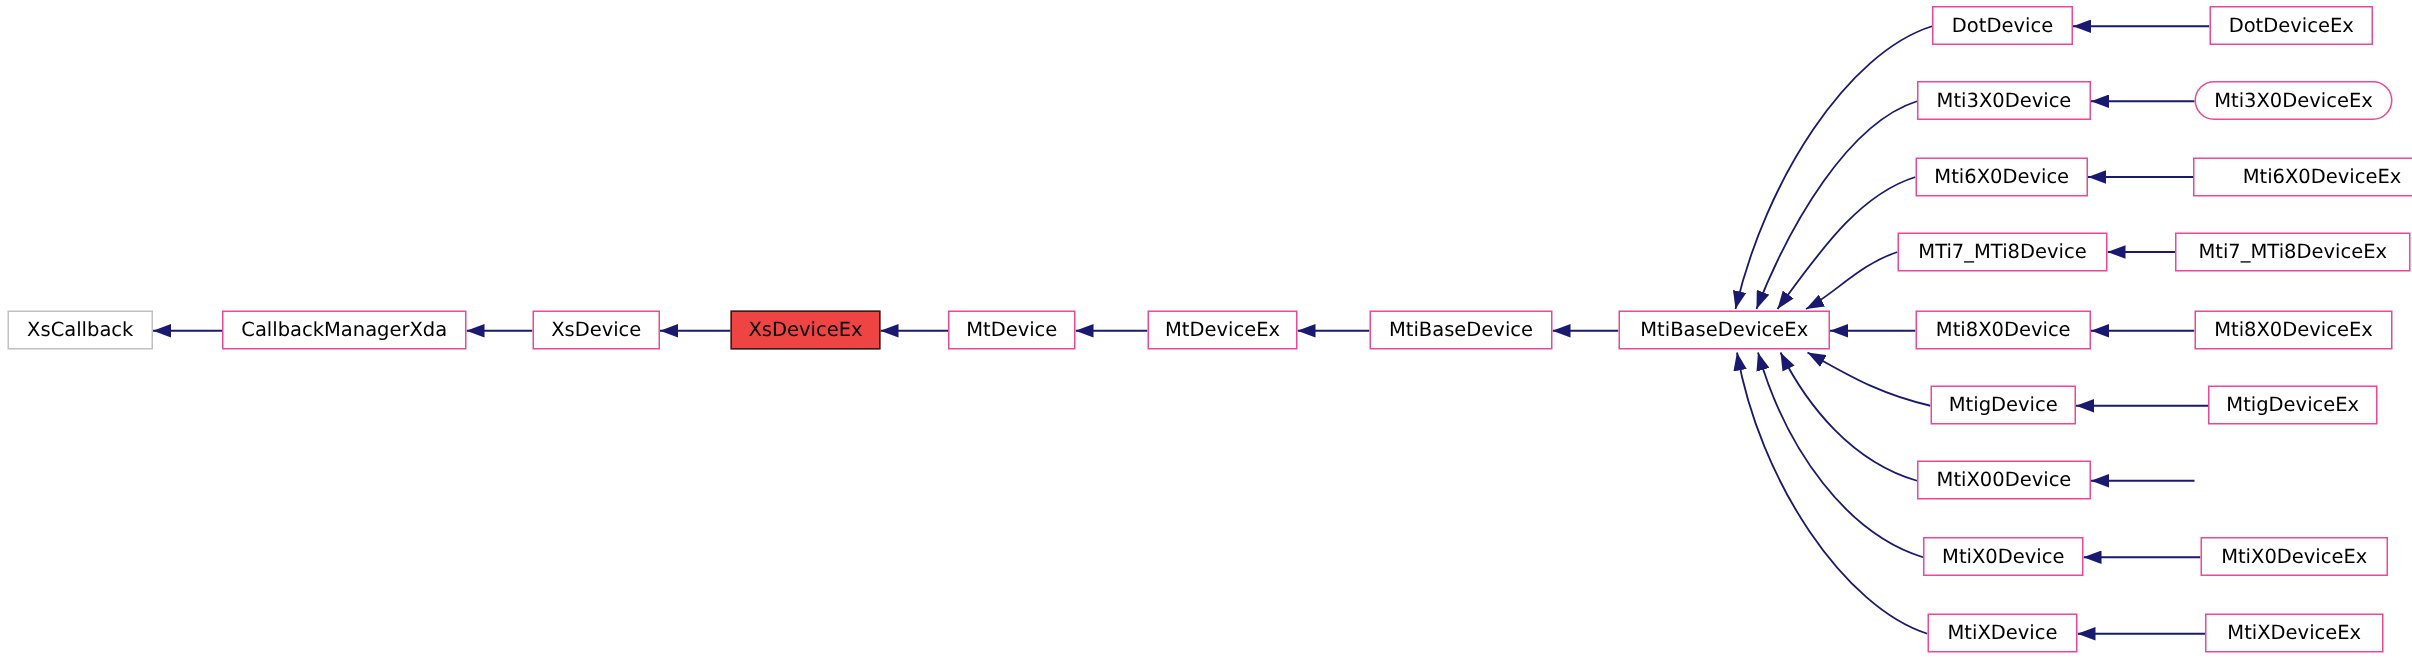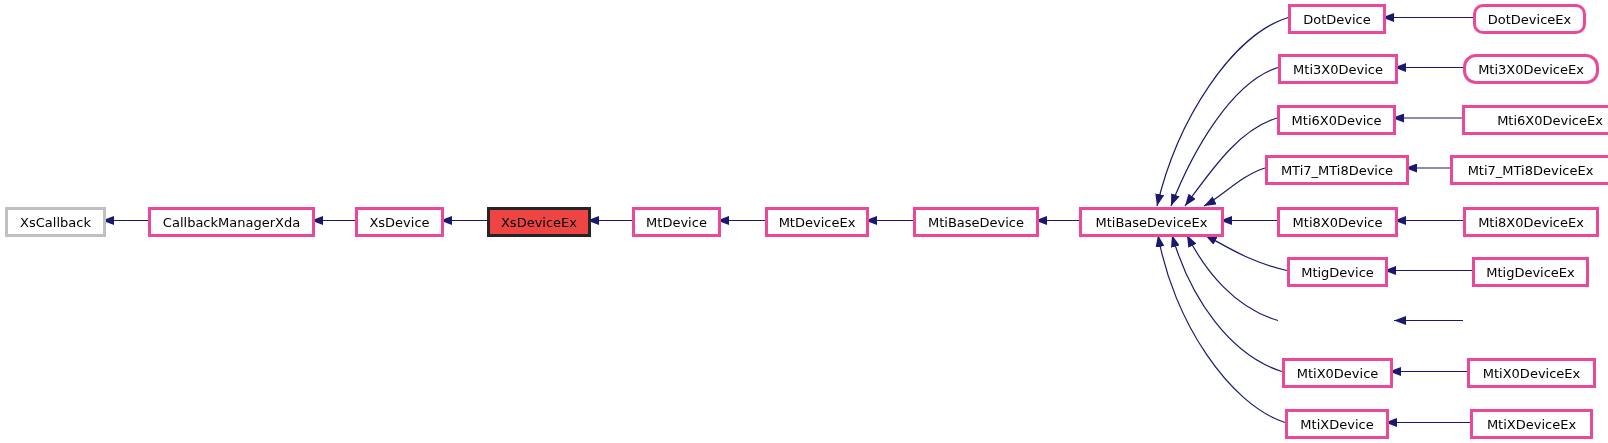--- a/index.html
+++ b/index.html
@@ -8,21 +8,21 @@
     width: 1608px;
     height: 443px;
     background: #ffffff;
     font-family: "DejaVu Sans", "Liberation Sans", sans-serif;
     overflow: hidden;
   }
   .edges { position: absolute; left: 0; top: 0; width: 1608px; height: 443px; }
   .node {
     position: absolute;
     height: 24px;
-    border: 3px solid #ec4899;
+    border: 1px solid #ec4899;
     background: #ffffff;
     color: #000000;
     font-size: 13px;
     display: flex;
     align-items: center;
     justify-content: center;
     white-space: nowrap;
     box-sizing: content-box;
     cursor: pointer;
   }
@@ -78,24 +78,25 @@
   <div class="node" style="left:765px; top:207px; width:98px;">MtDeviceEx</div>
   <div class="node" style="left:913px; top:207px; width:120px;">MtiBaseDevice</div>
   <div class="node" style="left:1079px;top:207px; width:139px;">MtiBaseDeviceEx</div>
 
   <div class="node" style="left:1288px; top:4px;   width:92px;">DotDevice</div>
   <div class="node" style="left:1278px; top:54px;  width:114px;">Mti3X0Device</div>
   <div class="node" style="left:1277px; top:105px; width:113px;">Mti6X0Device</div>
   <div class="node" style="left:1265px; top:155px; width:138px;">MTi7_MTi8Device</div>
   <div class="node" style="left:1277px; top:207px; width:115px;">Mti8X0Device</div>
   <div class="node" style="left:1287px; top:257px; width:95px;">MtigDevice</div>
+  <div class="node" style="left:1278px; top:307px; width:114px;">MtiX00Device</div>
   <div class="node" style="left:1282px; top:358px; width:105px;">MtiX0Device</div>
   <div class="node" style="left:1285px; top:409px; width:98px;">MtiXDevice</div>
 
-  <div class="node" style="left:1473px; top:4px;   width:107px;border-radius:10px;">DotDeviceEx</div>
+  <div class="node" style="left:1473px; top:4px;   width:107px;">DotDeviceEx</div>
   <div class="node" style="left:1463px; top:54px;  width:130px;border-radius:13px;">Mti3X0DeviceEx</div>
   <div class="node" style="left:1462px; top:105px; width:130px;padding-left:20px;">Mti6X0DeviceEx</div>
   <div class="node" style="left:1450px; top:155px; width:155px;">Mti7_MTi8DeviceEx</div>
   <div class="node" style="left:1463px; top:207px; width:130px;">Mti8X0DeviceEx</div>
   <div class="node" style="left:1472px; top:257px; width:111px;">MtigDeviceEx</div>
   <div class="node" style="left:1467px; top:358px; width:123px;">MtiX0DeviceEx</div>
   <div class="node" style="left:1470px; top:409px; width:117px;">MtiXDeviceEx</div>
 
 </div>
 

